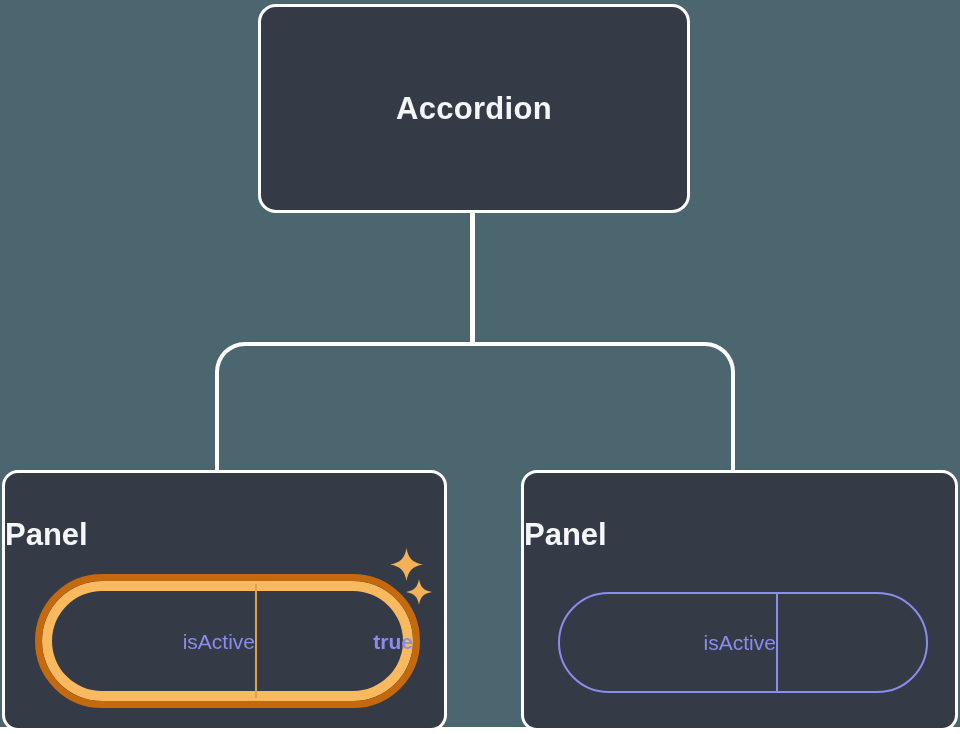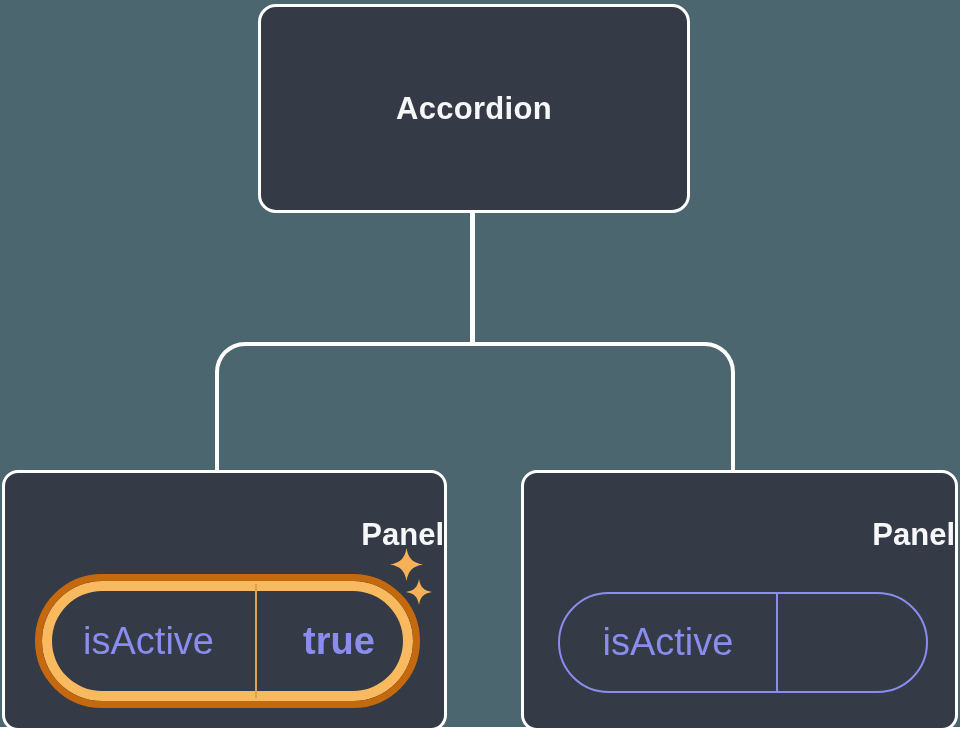--- a/index.html
+++ b/index.html
@@ -25,37 +25,37 @@
   }
   .bracket {
     position:absolute; left:215px; top:342px; width:520px; height:128px;
     border:4.5px solid #FFFFFF; border-bottom:none;
     border-radius:30px 30px 0 0; box-sizing:border-box; z-index:0;
   }
   .panel-node { top:470px; height:261px; border-radius:16px; }
   .panel-left  { left:2px;   width:445px; }
   .panel-right { left:521px; width:437px; }
   .panel-title {
-    position:absolute; left:0; right:0; top:46px; text-align:right;
+    position:absolute; left:0; right:0; top:46px; text-align:left;
     color:#F6F7F9; font-size:31px; font-weight:600; line-height:31px;
   }
   .pill {
     position:absolute; box-sizing:border-box; z-index:2;
     display:flex; align-items:center;
   }
   .pill-active {
     left:30px; top:101px; width:385px; height:134px;
     border:7px solid #C5690F; border-radius:999px;
     box-shadow: inset 0 0 0 10px #F9BA5F;
   }
   .pill-inactive {
     left:34px; top:119px; width:370px; height:101px;
     border:2px solid #8A8CEE; border-radius:999px;
   }
-  .seg { text-align:center; font-size:38px; color:#8A8CEE; line-height:31px; }
+  .seg { text-align:right; font-size:21px; color:#8A8CEE; line-height:31px; }
   .seg-left  { width:59%; }
   .seg-right { width:41%;padding-left:8px; }
   .seg-bold  { font-weight:700; }
   .divider { width:2px; align-self:stretch; }
   .divider-gold   { background:#DFA14C; margin:3px 0; }
   .divider-purple { background:#8A8CEE; margin:0; }
   .sparkle { position:absolute; z-index:3; }
   .sparkle-large { left:390px; top:547px; width:33px; height:35px; }
   .sparkle-small { left:406px; top:579px; width:26px; height:26px; }
   .bottom-strip {

